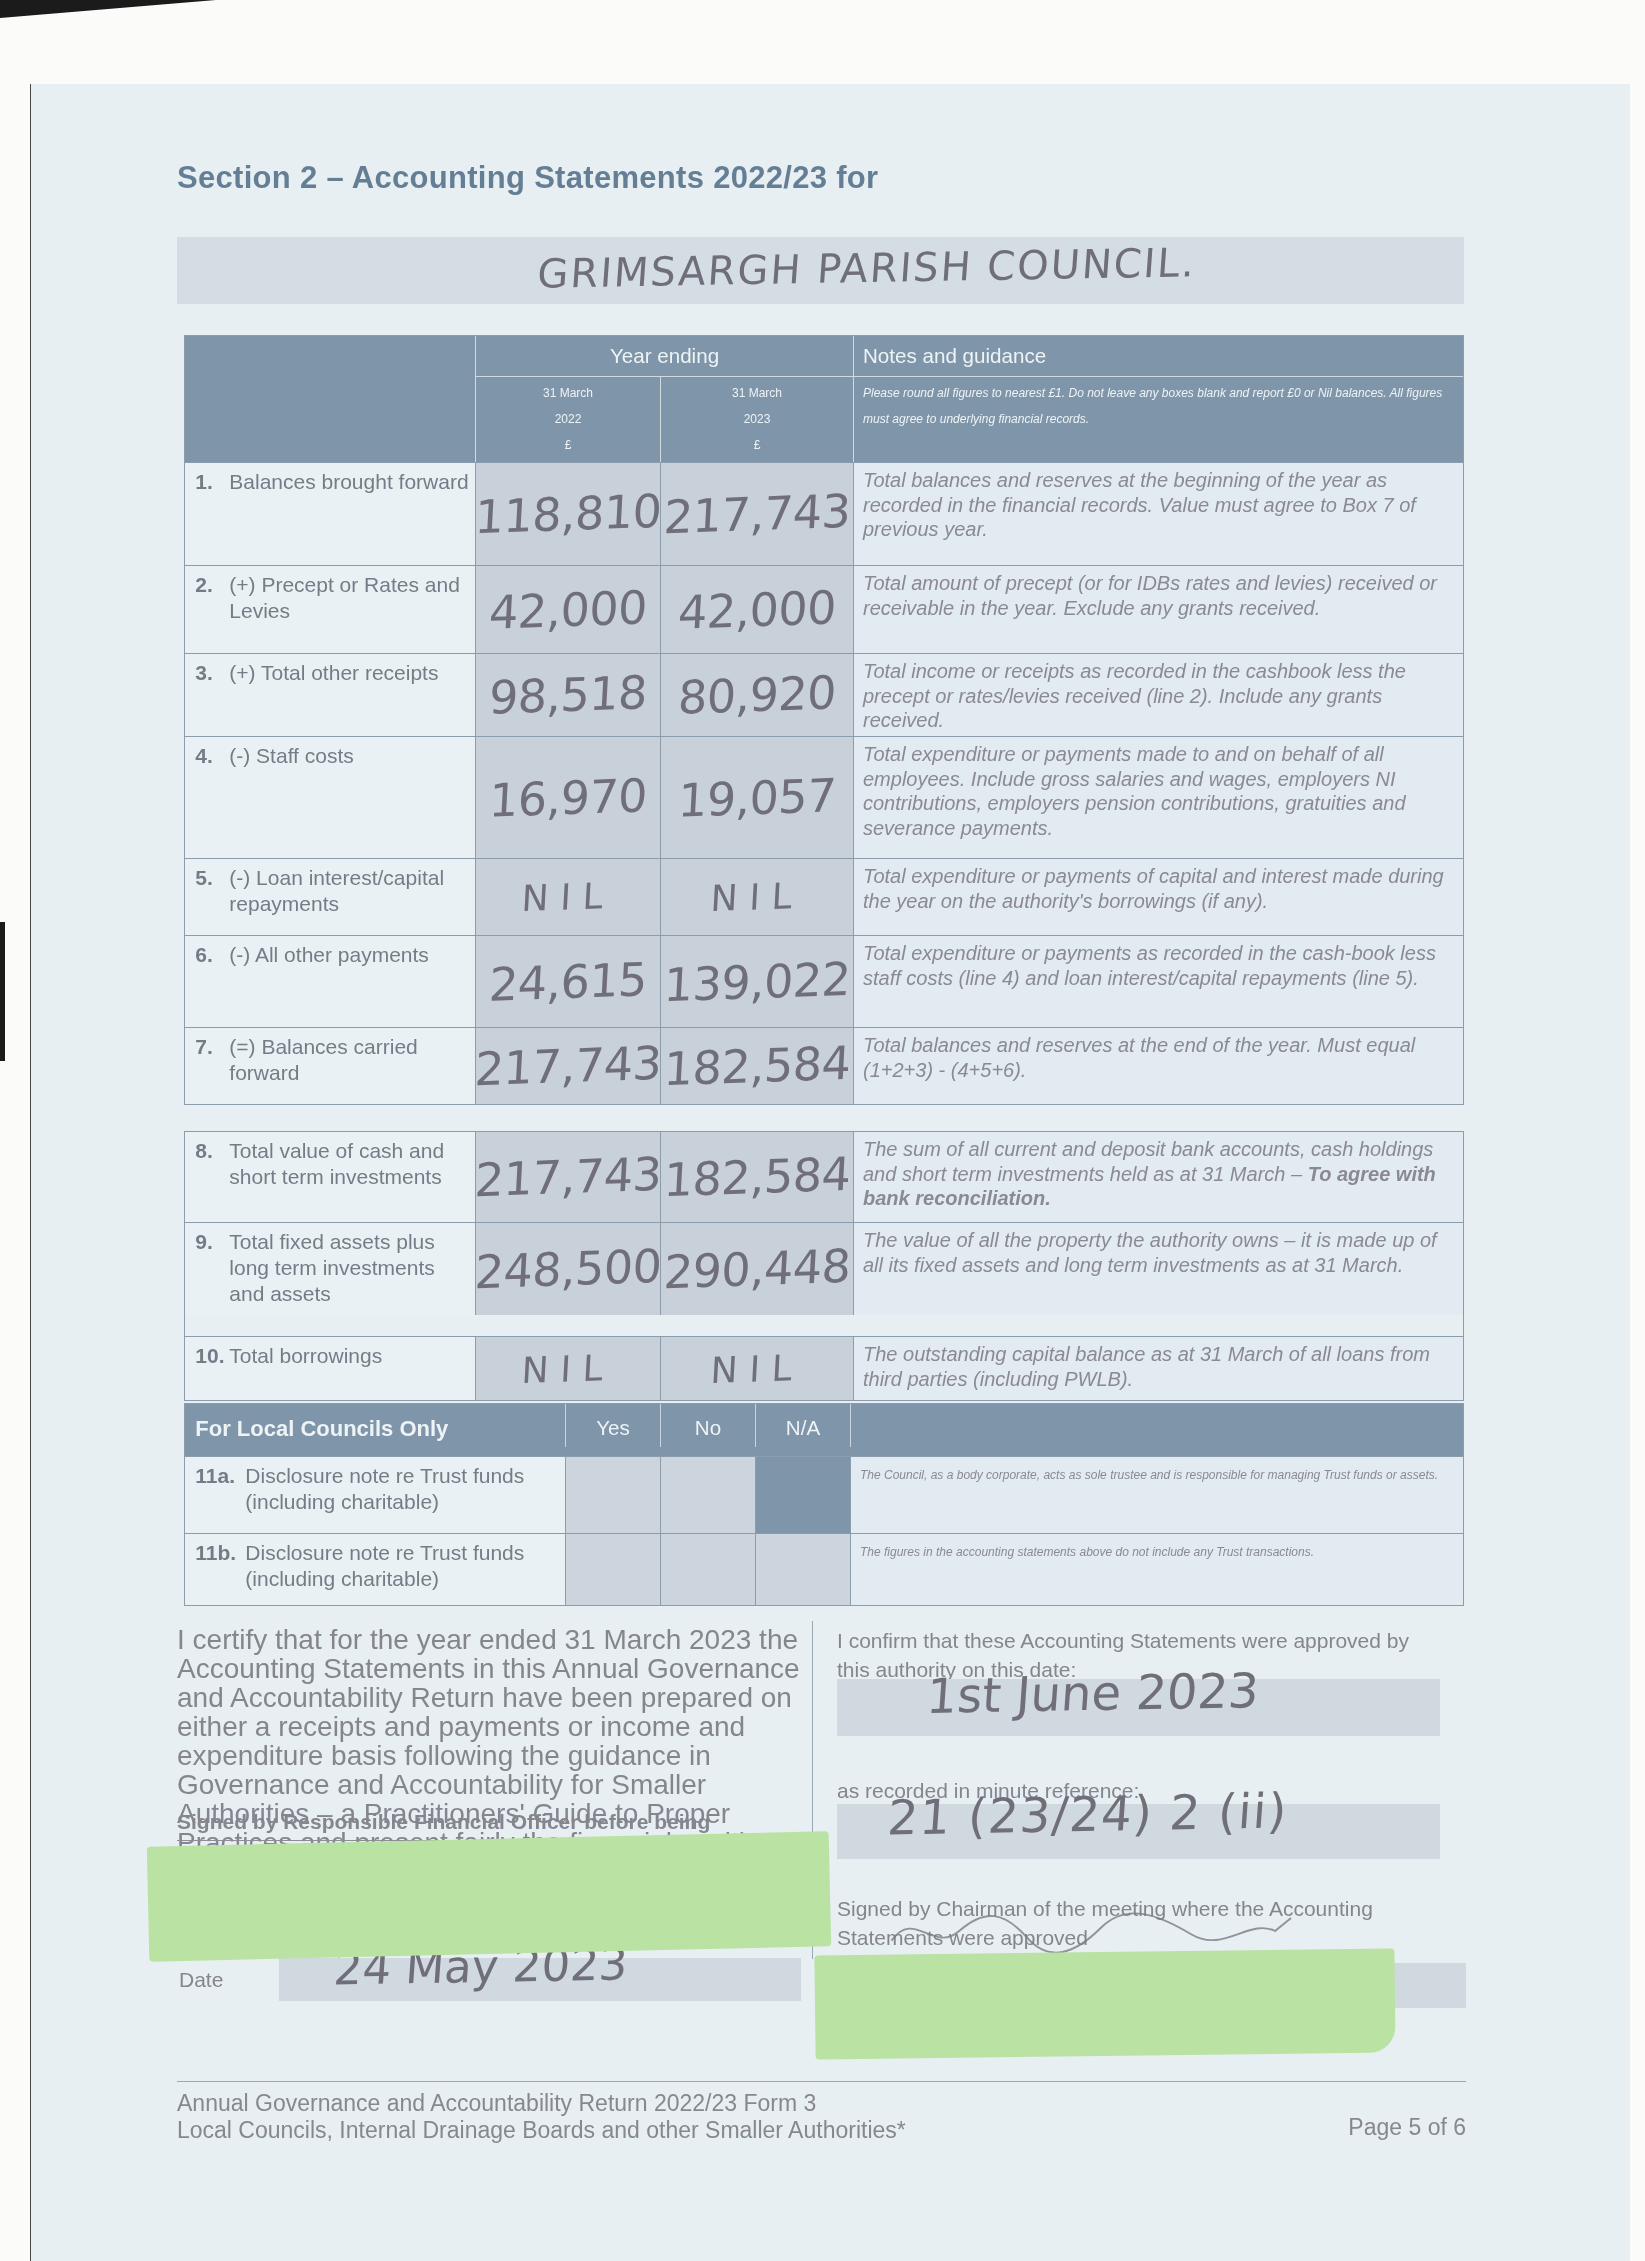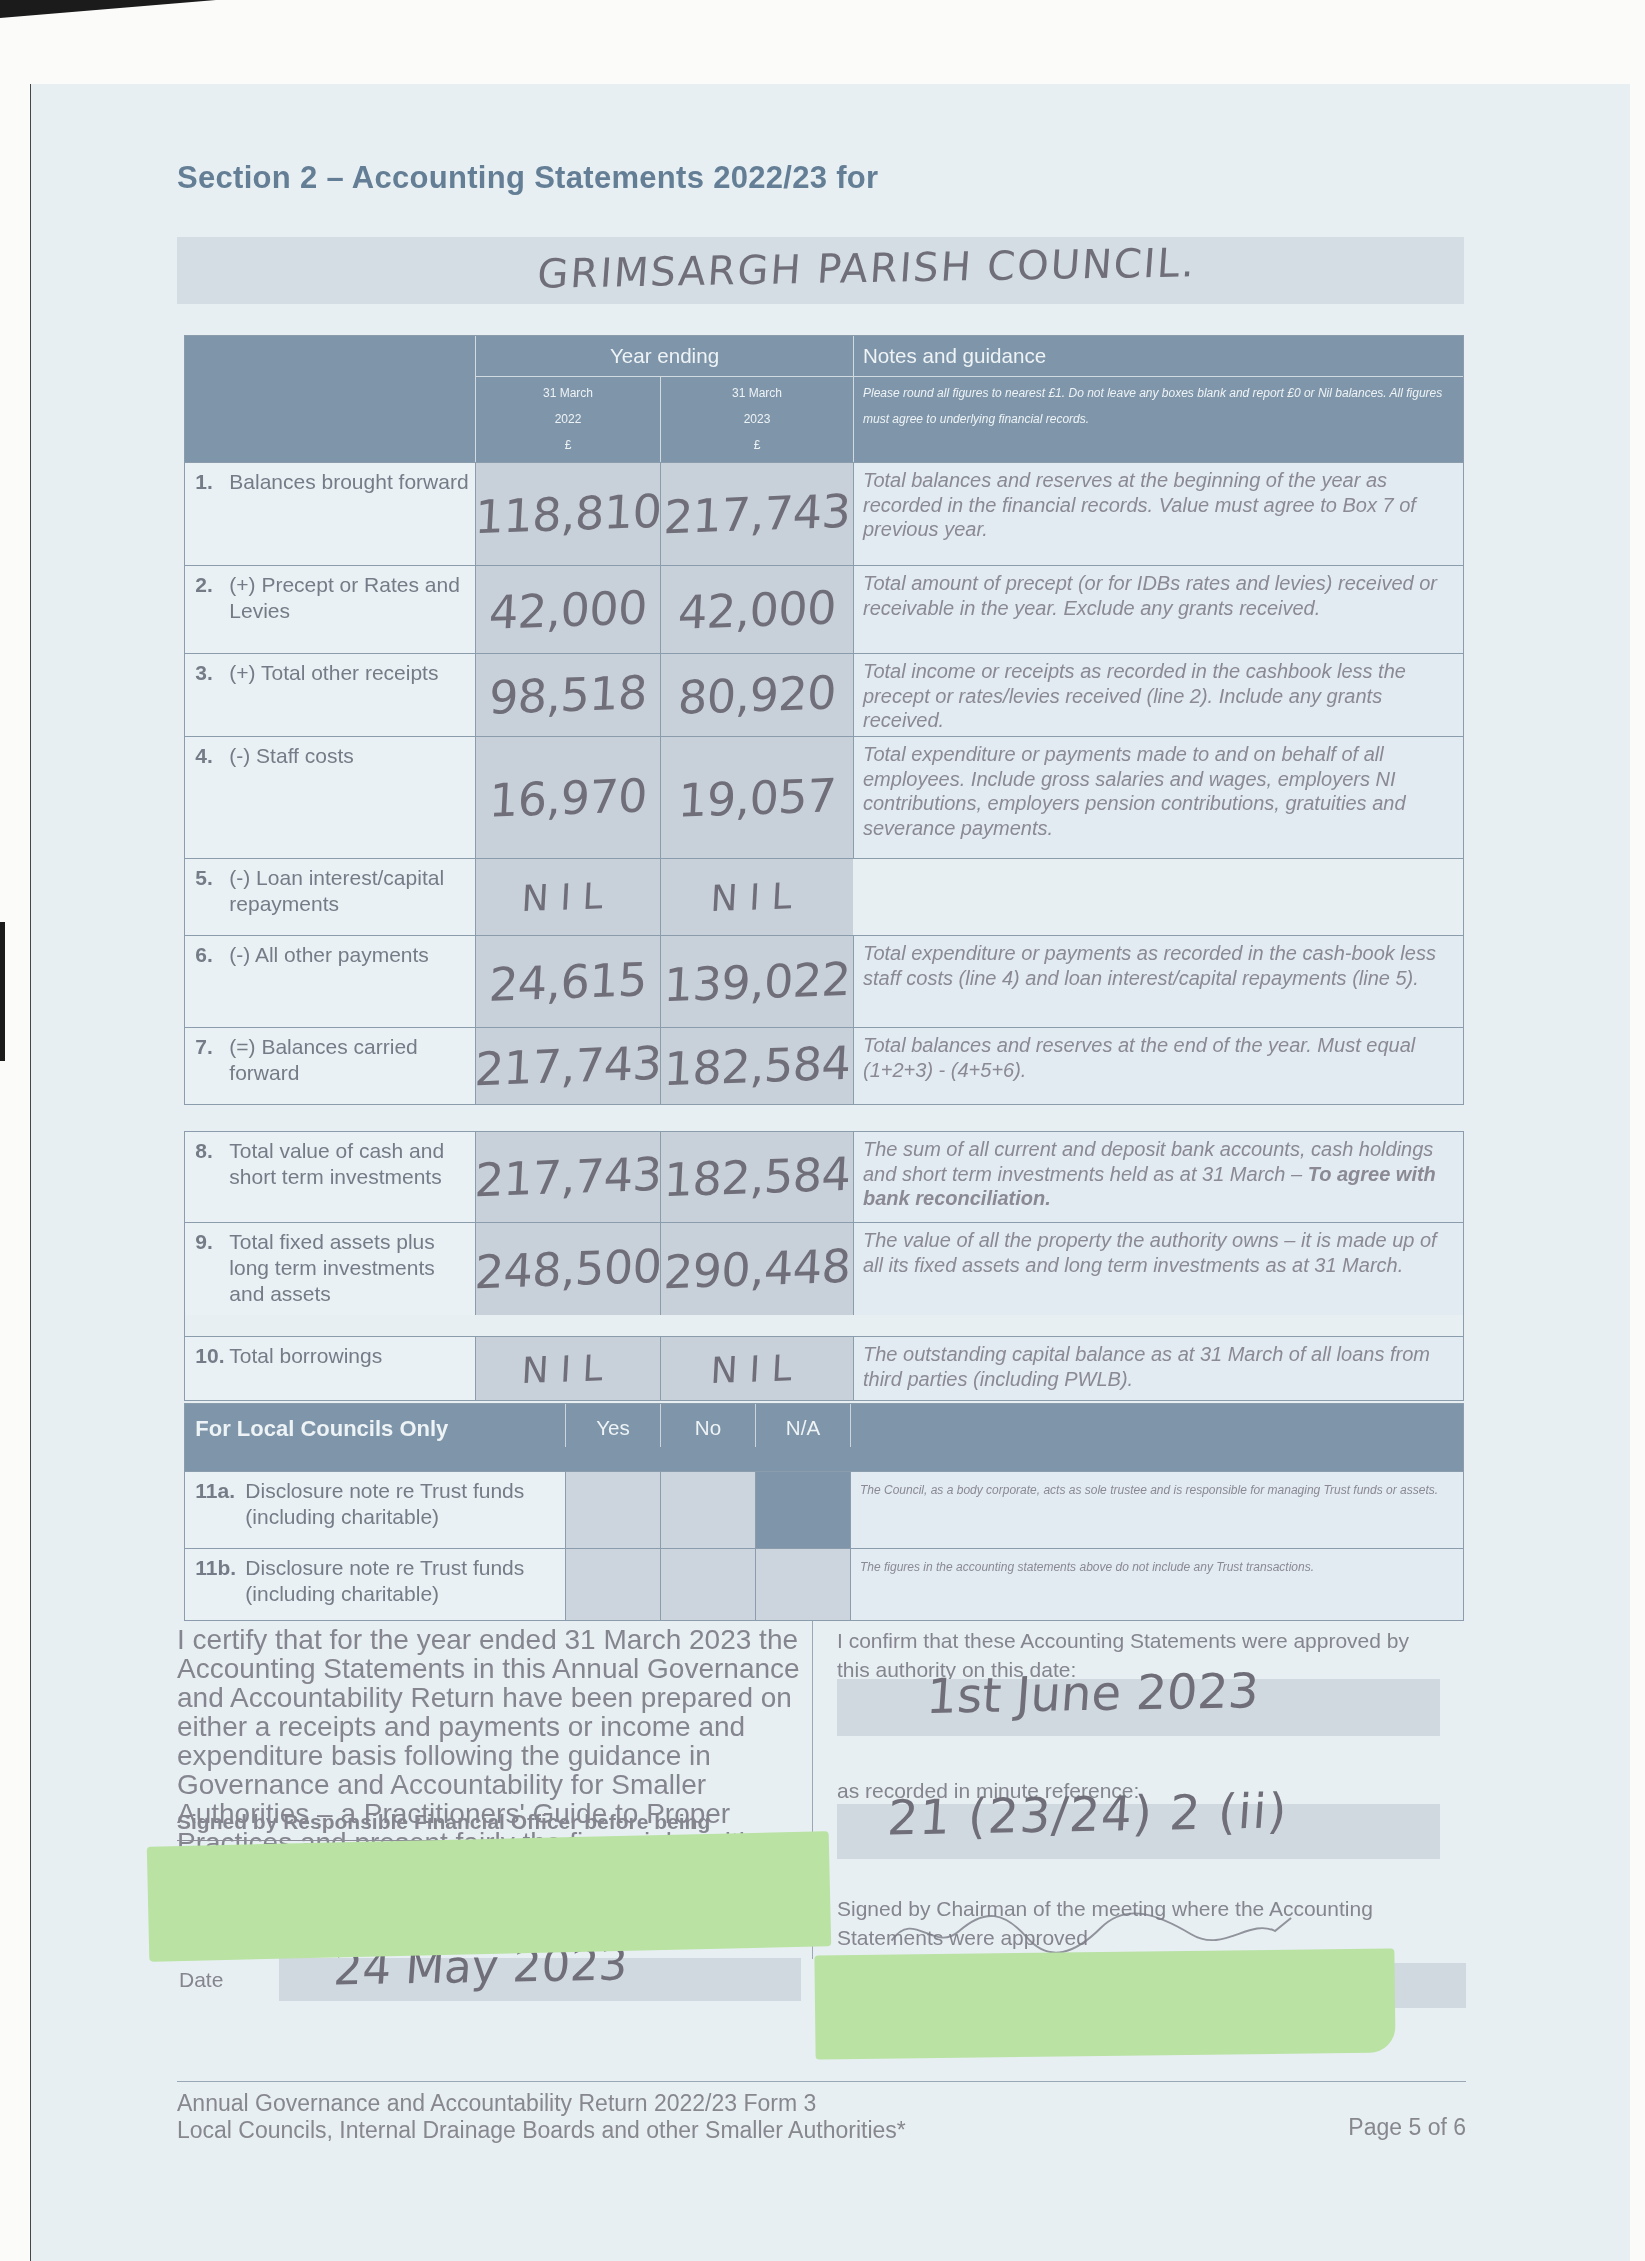--- a/index.html
+++ b/index.html
@@ -54,21 +54,21 @@
   .val{position:absolute;left:50%;top:50%;transform:translate(-50%,-50%) skewX(-5deg) rotate(-2deg);
        font-family:"DejaVu Sans", sans-serif;font-size:46px;color:var(--hw);letter-spacing:-0.6px;white-space:nowrap;z-index:3;}
   .nil{font-size:36px;letter-spacing:11.6px;}
   .r1{height:103px;} .r2{height:88px;} .r3{height:83px;} .r4{height:122px;}
   .r5{height:77px;} .r6{height:92px;} .r7{height:77px;}
   .r8{height:90px;} .r9{height:93px;} .r10{height:64px;margin-top:21px;}
   .row:first-child{border-top:none;}
 
   
   #lc{top:1319px;}
-  .lc-head{height:67px;display:flex;background:var(--slate);color:#eef3f6;}
+  .lc-head{height:52px;display:flex;background:var(--slate);color:#eef3f6;}
   .lc-title{width:380px;font-weight:bold;font-size:22px;padding:11.6px 0 0 10.3px;}
   .lc-ynh{width:95px;text-align:center;font-size:20.6px;padding-top:11.6px;border-left:1.3px solid rgba(255,255,255,.6);height:43px;}
   .lc-nah{width:95px;}
   .lc-notes-h{flex:1;border-left:1.3px solid rgba(255,255,255,.6);height:43px;}
   .lc-row{display:flex;border-top:1.3px solid var(--line);}
   .lc-label{width:380px;background:var(--labelbg);color:var(--labelink);font-size:21px;line-height:26px;padding:6.4px 5.2px 2.6px 10.3px;display:flex;}
   .lc-label .num{font-weight:bold;min-width:50px;}
   .lc-cell{width:95px;background:#ccd5dd;border-left:1.3px solid var(--line);}
   .lc-na{width:95px;}
   .lc-na-dark{background:var(--slate);}
@@ -195,20 +195,21 @@
       <div class="c-label">
           <span class="num">5.</span>
           <span>(-) Loan interest/capital repayments</span>
         </div>
       <div class="c-v">
           <span class="val nil">NIL</span>
         </div>
       <div class="c-v c-v2">
           <span class="val nil">NIL</span>
         </div>
+      <div class="c-notes">Total expenditure or payments of capital and interest made during the year on the authority's borrowings (if any).</div>
     </div>
     <div class="row r6">
       <div class="c-label">
           <span class="num">6.</span>
           <span>(-) All other payments</span>
         </div>
       <div class="c-v">
           <span class="val">24,615</span>
         </div>
       <div class="c-v c-v2">

